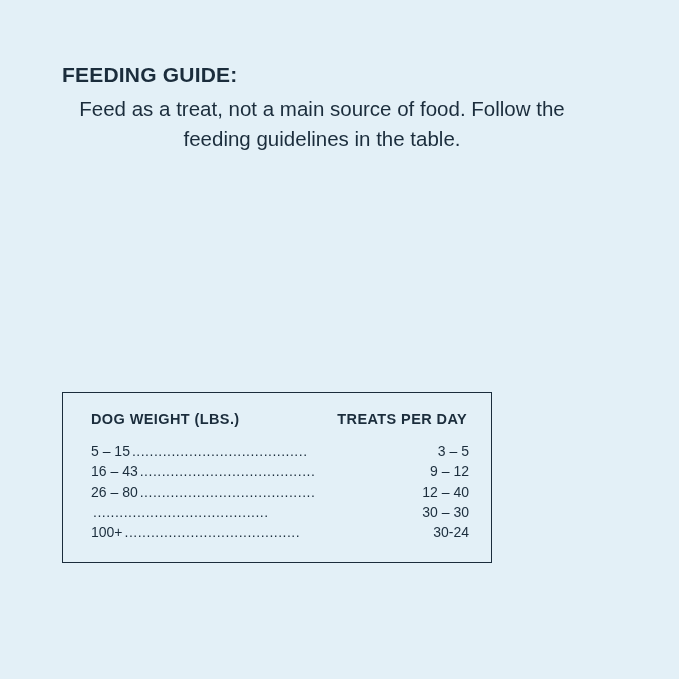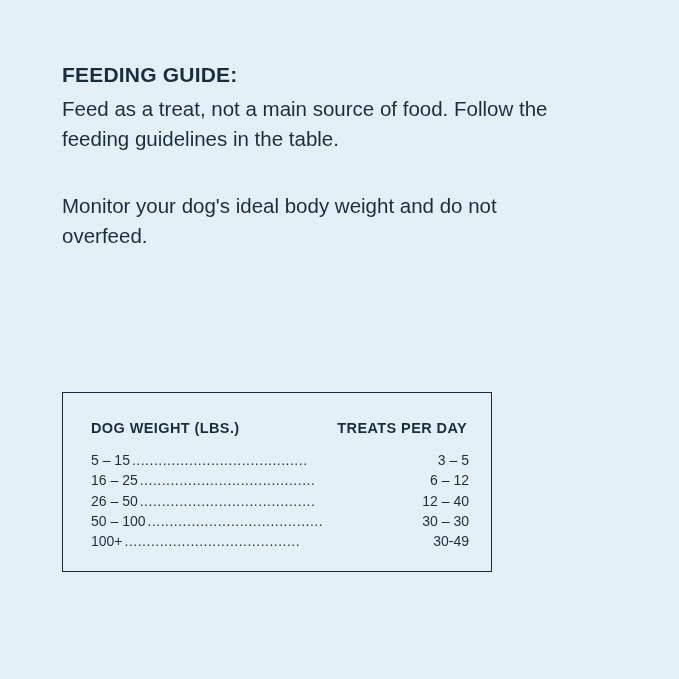--- a/index.html
+++ b/index.html
@@ -32,30 +32,31 @@
     font-size: 20.5px;
     line-height: 1.47;
     margin: 0 0 20px 0;
     max-width: 520px;
     font-weight: 400;
   }
   .para.tight {
     margin-bottom: 20px;
   }
   .para.first {
-    margin-bottom: 36px;
+    margin-bottom: 6px;
+    text-align: center;
   }
   .table-box {
     position: absolute;
     left: 62px;
     top: 392px;
     width: 430px;
     box-sizing: border-box;
     border: 1.5px solid #1b2d3c;
-    padding: 27px 22px 20px 28px;
+    padding: 18px 22px 20px 28px;
   }
   .table-head {
     display: flex;
     justify-content: space-between;
     font-size: 14.5px;
     font-weight: bold;
     letter-spacing: 0.4px;
     margin-bottom: 14px;
   }
   .table-head .col-right {
@@ -85,55 +86,53 @@
   }
 </style>
 </head>
 <body>
 
 <div class="page">
 
   <h1 class="heading">FEEDING GUIDE:</h1>
 
   <p class="para first">Feed as a treat, not a main source of food. Follow the feeding guidelines in the table.</p>
-  <p class="para tight">Monitor your dog's ideal body weight and do not overfeed.</p>
 
   <div class="table-box">
     <div class="table-head">
       <span class="col-left">DOG WEIGHT (LBS.)</span>
       <span class="col-right">TREATS PER DAY</span>
     </div>
     <div class="rows">
 
       <div class="row">
         <span class="wt">5 – 15</span>
         <span class="dots">........................................</span>
         <span class="tpd">3 – 5</span>
       </div>
 
       <div class="row">
-        <span class="wt">16 – 25</span>
+        <span class="wt">16 – 43</span>
         <span class="dots">........................................</span>
-        <span class="tpd">6 – 12</span>
+        <span class="tpd">9 – 12</span>
       </div>
 
       <div class="row">
-        <span class="wt">26 – 50</span>
+        <span class="wt">26 – 80</span>
         <span class="dots">........................................</span>
         <span class="tpd">12 – 40</span>
       </div>
 
       <div class="row">
-        <span class="wt">50 – 100</span>
         <span class="dots">........................................</span>
         <span class="tpd">30 – 30</span>
       </div>
 
       <div class="row">
         <span class="wt">100+</span>
         <span class="dots">........................................</span>
-        <span class="tpd">30-49</span>
+        <span class="tpd">30-24</span>
       </div>
 
     </div>
   </div>
 
 </div>
 
 </body></html>

